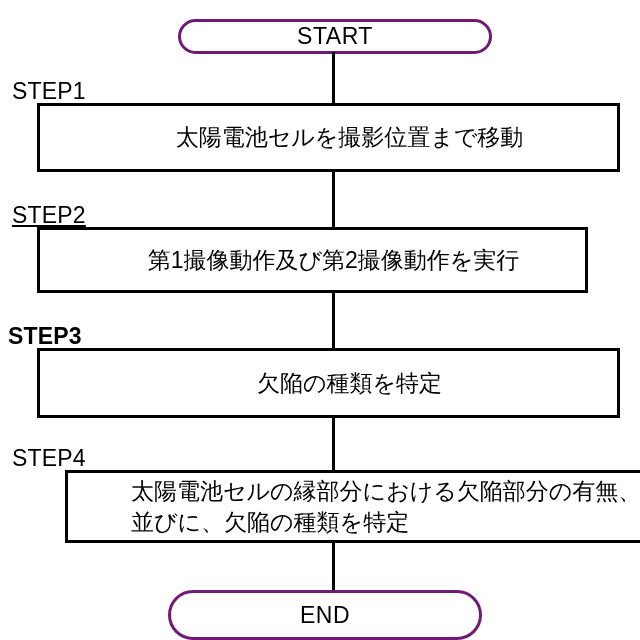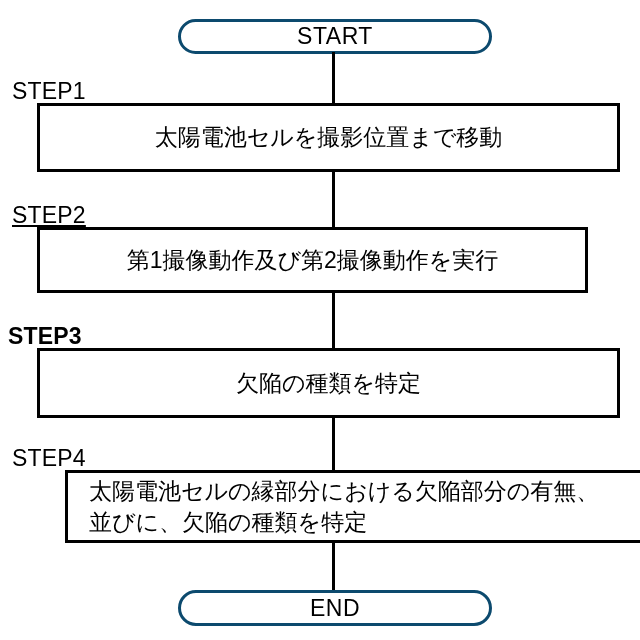--- a/index.html
+++ b/index.html
@@ -16,43 +16,44 @@
     width: 640px;
     height: 640px;
     background: #ffffff;
     overflow: hidden;
   }
 
   
   .terminal {
     position: absolute;
     box-sizing: border-box;
-    border: 3px solid #0c4a6e;
+    border: 3px solid #701a75;
     border-radius: 999px;
     background: #ffffff;
     display: flex;
     align-items: center;
     justify-content: center;
     font-size: 23px;
     letter-spacing: 0.5px;
     line-height: 1;
   }
   #node-start { left: 178px; top: 19px;  width: 314px; height: 35px; }
-  #node-end   { left: 178px; top: 590px; width: 314px; height: 36px; }
+  #node-end   { left: 168px; top: 590px; width: 314px; height: 50px; }
 
   
   .process {
     position: absolute;
     box-sizing: border-box;
     border: 3px solid #000000;
     background: #ffffff;
     display: flex;
     align-items: center;
     font-size: 23px;
     line-height: 1.32;
+    padding-left: 42px;
   }
   .process.center {
     justify-content: center;
     text-align: center;
   }
   .process.leftal {
     justify-content: flex-start;
     text-align: left;
     margin-left: 28px;
   }

